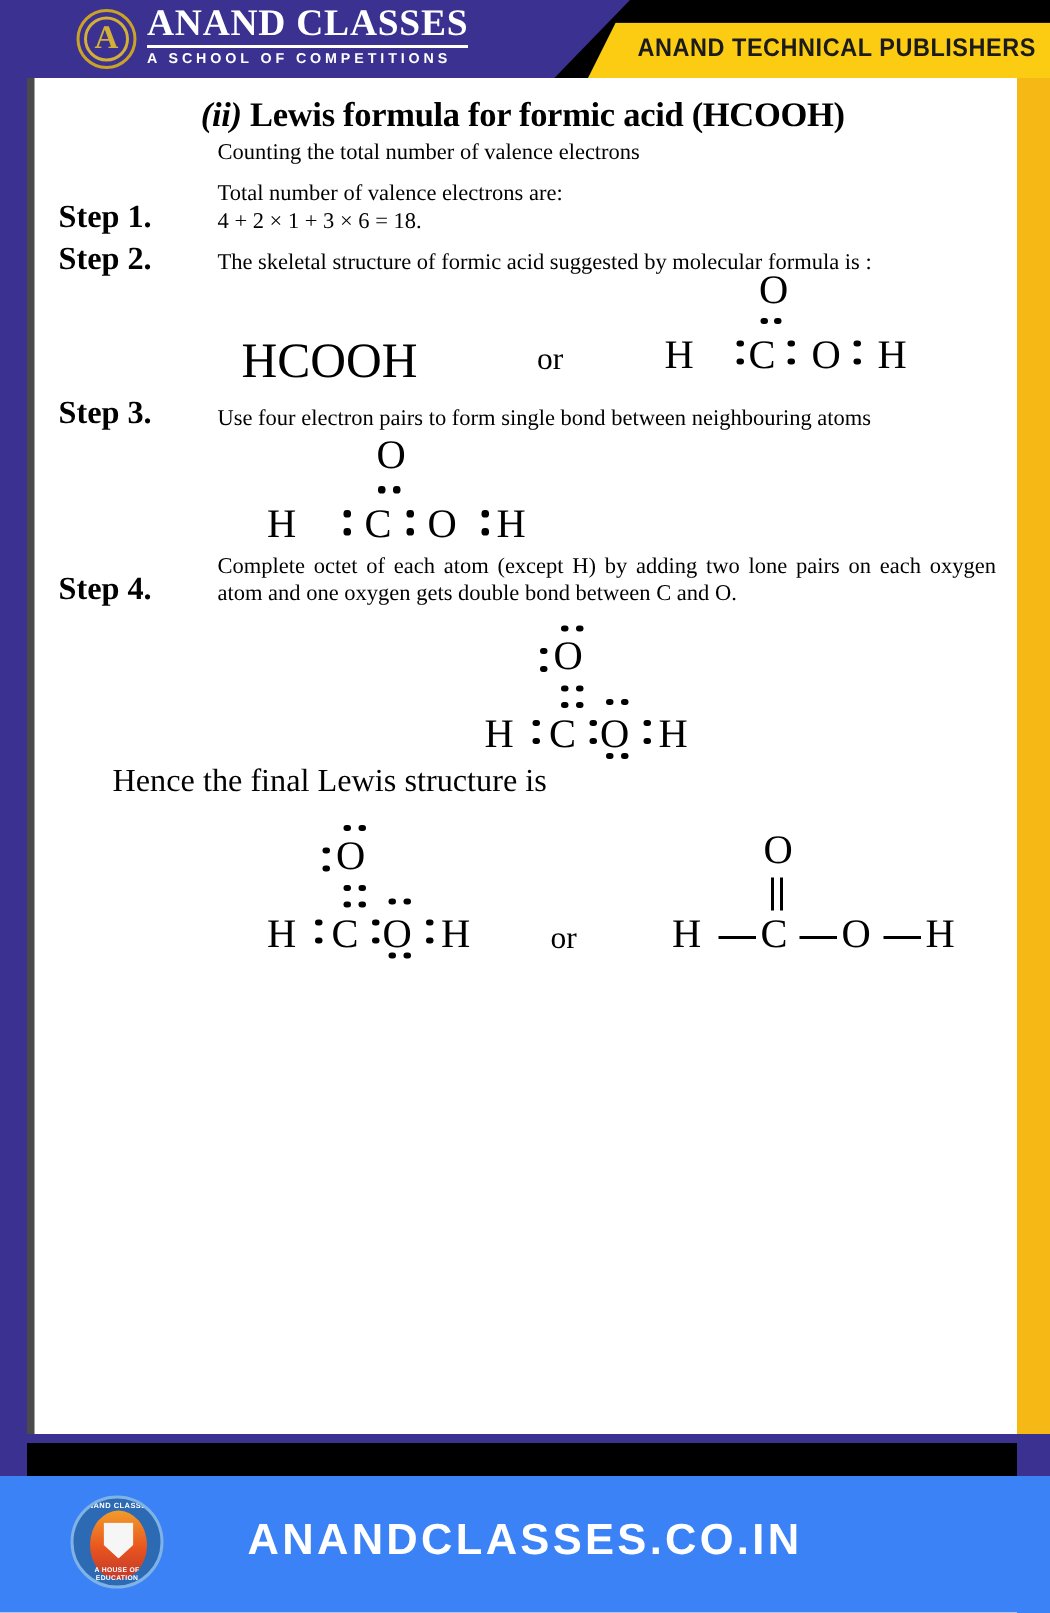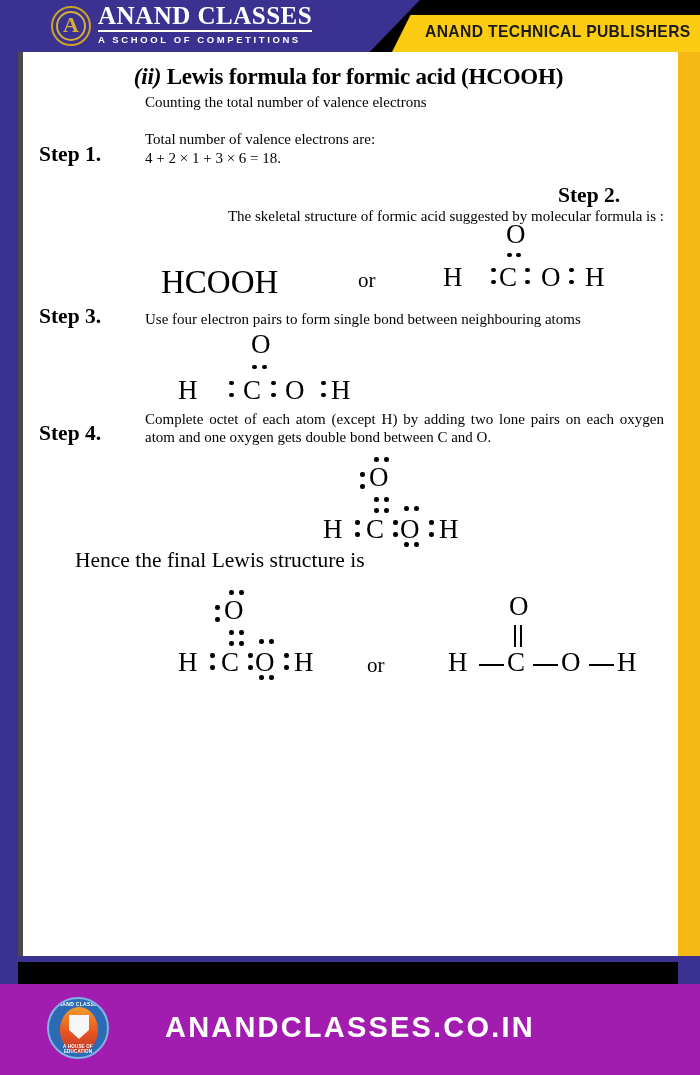--- a/index.html
+++ b/index.html
@@ -203,21 +203,21 @@
     position: relative;
     width: 100%;
   }
 
   
   .footer {
     position: absolute;
     left: 0; top: 984px;
     width: 700px;
     height: 91px;
-    background: #a21caf;
+    background: #3b82f6;
   }
   .footer-logo {
     position: absolute;
     left: 47px; top: 13px;
     width: 62px; height: 62px;
     border-radius: 50%;
     background: #2d6ab4;
     border: 2px solid #7fb2e5;
     box-sizing: border-box;
     overflow: hidden;
@@ -296,26 +296,26 @@
 
       <div class="title">
         <span class="rn">(ii)</span>
         <span>Lewis formula for formic acid (HCOOH)</span>
       </div>
 
       <div class="step">
         <div class="step-label">Step 1.</div>
         <div class="step-body">
           <div class="just">Counting the total number of valence electrons</div>
-          <div style="margin-top:19px;">Total number of valence electrons are:</div>
+          <div style="margin-top:9px;">Total number of valence electrons are:</div>
           <div style="margin-top:1px;">4 + 2 × 1 + 3 × 6  = 18.</div>
         </div>
       </div>
 
-      <div class="step" style="margin-top:15px;flex-direction:column;">
+      <div class="step" style="margin-top:2px;">
         <div class="step-label">Step 2.</div>
         <div class="step-body just">The skeletal structure of formic acid suggested by molecular formula is :</div>
       </div>
 
       <div class="diagram" style="height:82px;">
         <div class="chem" style="position:absolute; left:128px; top:38px; font-size:33px;">HCOOH</div>
 
         <div class="chem" style="position:absolute; left:325px; top:42px; font-size:21px;">or</div>
 
         <div style="position:absolute; left:410px; top:38px;" class="atom">H</div>

